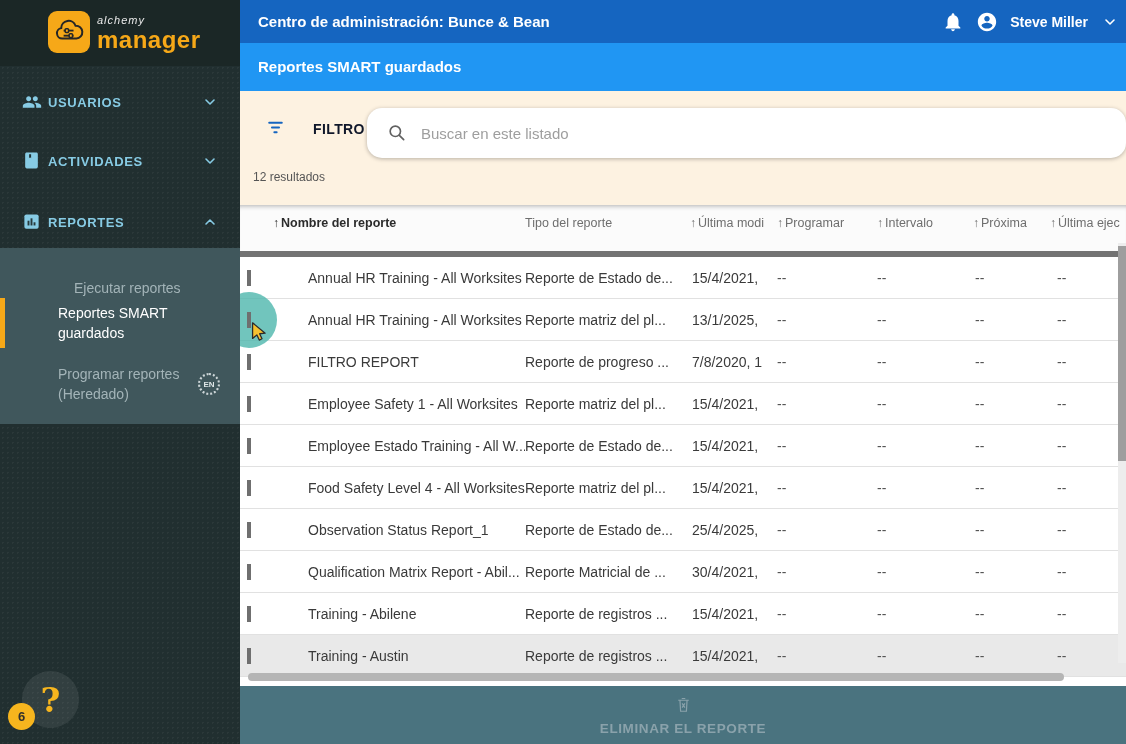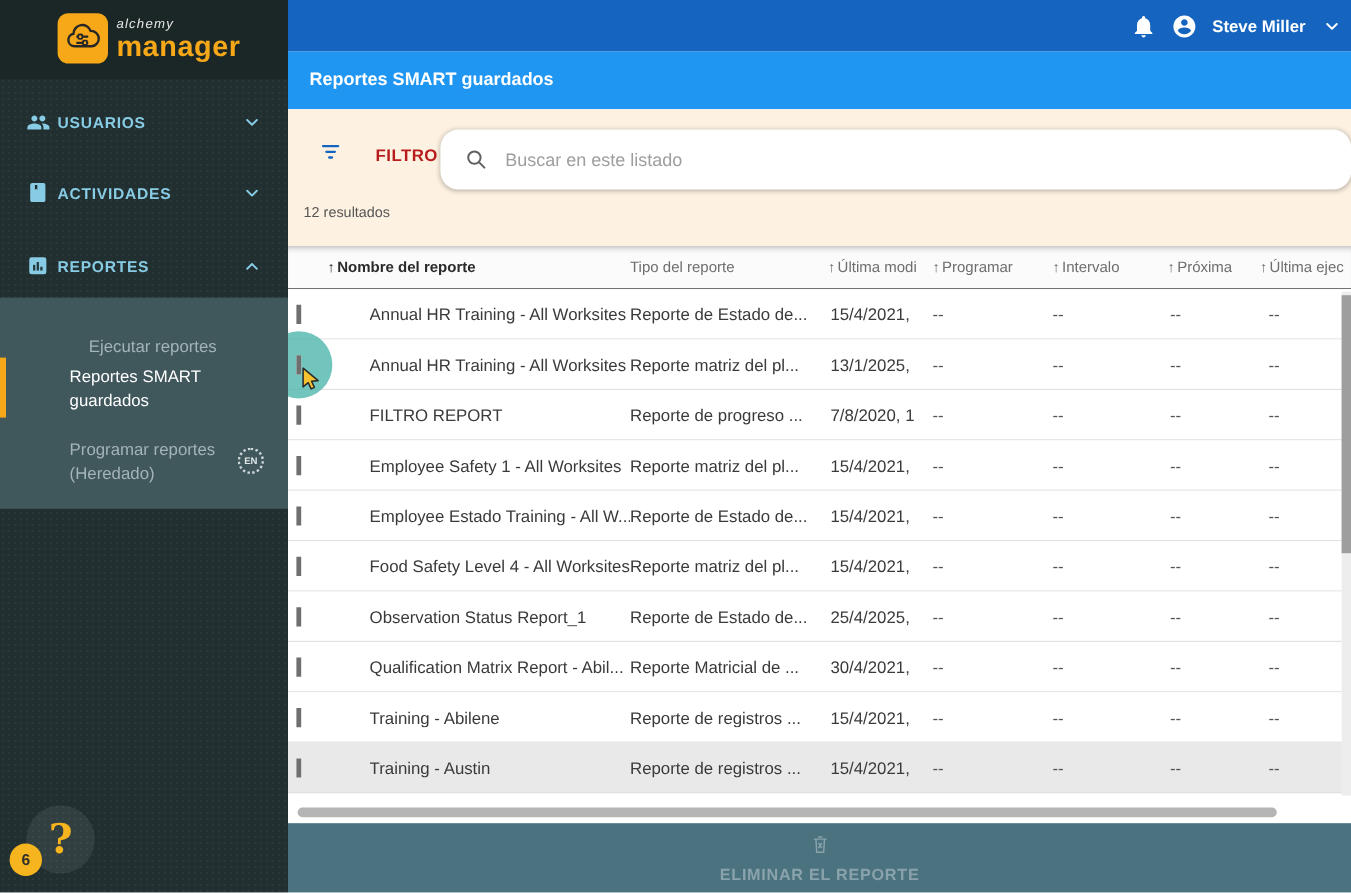--- a/index.html
+++ b/index.html
@@ -44,31 +44,31 @@
   .bell-btn, .avatar-btn { width:22px; height:22px; margin-right:12px; cursor:pointer; }
   .user-name { color:#fff; font-size:14px; font-weight:bold; margin-right:14px; cursor:pointer; }
   .user-chev { width:16px; height:16px; margin-right:8px; cursor:pointer; }
 
   .subheader { position:absolute; left:0; top:43px; width:886px; height:48px; background:#2096f3; }
   .subheader-title { position:absolute; left:18px; top:15px; color:#fff; font-size:15px; font-weight:bold; }
 
   
   .filter-zone { position:absolute; left:0; top:91px; width:886px; height:114px; background:#fdf2e1; }
   .filtro-btn { position:absolute; left:26px; top:24px; height:28px; display:flex; align-items:center; cursor:pointer; }
-  .filtro-label { color:#b91c1c; font-size:14px; font-weight:bold; letter-spacing:0.4px; margin-left:10px;padding-left:18px; }
+  .filtro-label { color:#0f172a; font-size:14px; font-weight:bold; letter-spacing:0.4px; margin-left:10px;padding-left:18px; }
   .search-box { position:absolute; left:127px; top:17px; width:759px; height:50px; background:#fff; border-radius:15px;
     box-shadow:0 1px 4px rgba(0,0,0,0.28); display:flex; align-items:center; }
   .search-box input { border:none; outline:none; flex:1; font-size:15px; color:#333; font-family:"Liberation Sans", sans-serif; background:transparent; }
   .search-box input::placeholder { color:#9e9e9e; }
   .search-icon-wrap { margin:0 14px 0 20px; width:20px; height:20px; }
   .results-count { position:absolute; left:13px; top:79px; color:#555; font-size:12px;text-align:center; }
 
   
   .table-wrap { position:absolute; left:0; top:205px; width:886px; height:481px; background:#fff; }
-  .thead { position:relative; width:886px; height:36px; background:#fbfbfb; border-bottom:1px solid #737373;
+  .thead { position:relative; width:886px; height:52px; background:#fbfbfb; border-bottom:6px solid #737373;
     box-shadow:inset 0 5px 5px -4px rgba(0,0,0,0.3); }
   .th { position:absolute; top:11px; font-size:12.5px; color:#6e6e6e; white-space:nowrap; cursor:pointer; }
   .th .arrow { font-size:12px; margin-right:2px; }
   .th.strong { color:#2b2b2b; font-weight:bold; }
 
   .tbody { position:relative; width:886px; }
   .trow { position:relative; display:grid; grid-template-columns:68px 217px 167px 85px 100px 98px 82px auto;
     height:42px; align-items:center; border-bottom:1px solid #e1e1e1; background:#fff; font-size:14px; color:#3a3a3a; }
   .trow.hovered { background:#e9e9e9; }
   .cell { white-space:nowrap; overflow:hidden; }
@@ -158,20 +158,21 @@
       </div>
     <div class="help-fab">
       <span class="help-q">?</span>
     </div>
     <div class="help-badge">6</div>
   </div>
 
   <div class="main">
 
     <div class="topbar">
+      <div class="topbar-title">Centro de administración: Bunce &amp; Bean</div>
       <div class="top-right">
         <span class="bell-btn">
           <svg viewBox="0 0 24 24" width="22" height="22">
               <path d="M12 22c1.1 0 2-.9 2-2h-4c0 1.1.9 2 2 2zm6-6v-5c0-3.07-1.63-5.64-4.5-6.32V4c0-.83-.67-1.5-1.5-1.5S10.5 3.17 10.5 4v.68C7.64 5.36 6 7.92 6 11v5l-2 2v1h16v-1l-2-2z" fill="#fff"></path>
             </svg>
         </span>
         <span class="avatar-btn">
           <svg viewBox="0 0 24 24" width="22" height="22">
               <path d="M12 2C6.48 2 2 6.48 2 12s4.48 10 10 10 10-4.48 10-10S17.52 2 12 2zm0 3.5c1.66 0 3 1.34 3 3s-1.34 3-3 3-3-1.34-3-3 1.34-3 3-3zm0 13.7c-2.5 0-4.71-1.28-6-3.22.03-1.99 4-3.08 6-3.08 1.99 0 5.97 1.09 6 3.08-1.29 1.94-3.5 3.22-6 3.22z" fill="#fff"></path>
             </svg>

